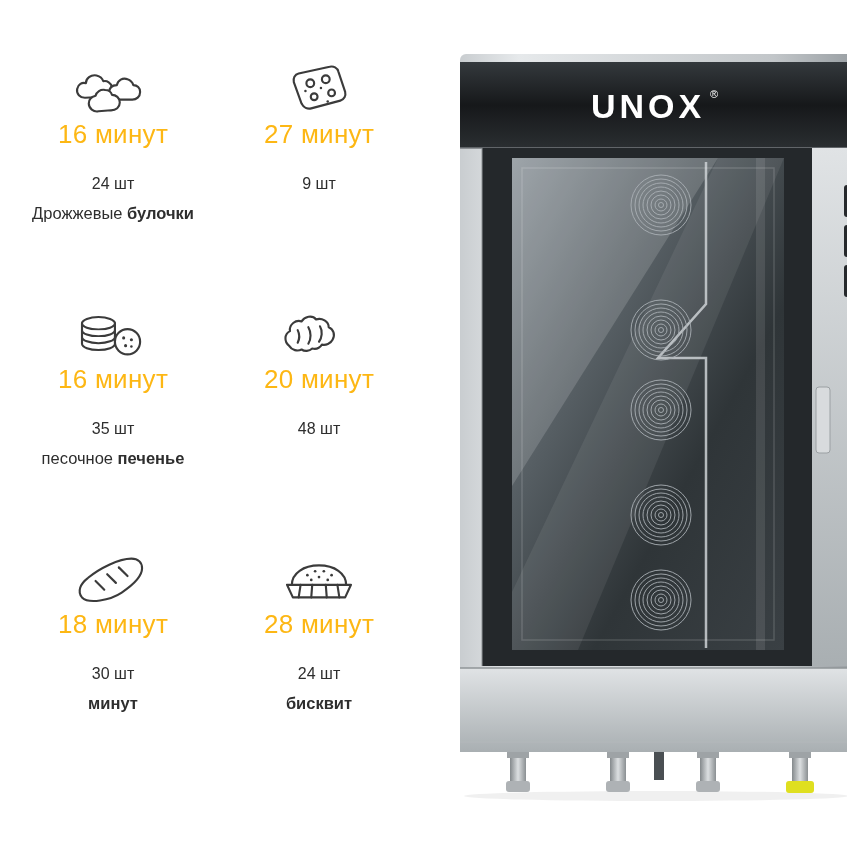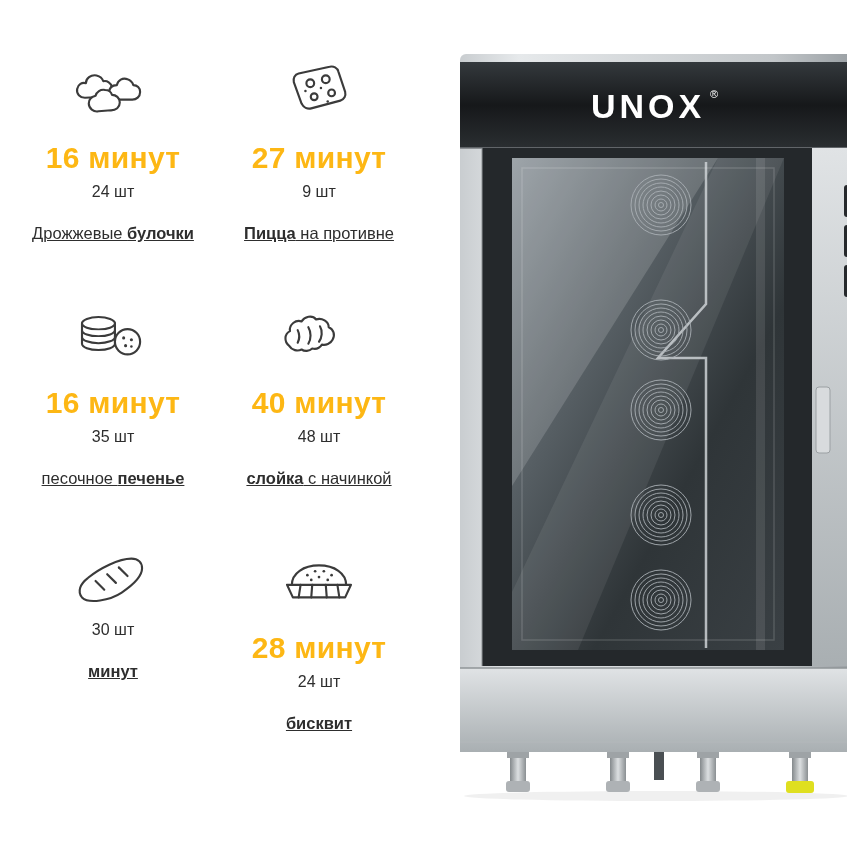--- a/index.html
+++ b/index.html
@@ -14,23 +14,23 @@
   }
   .grid{
     position:absolute;left:10px;top:58px;width:412px;
     display:grid;grid-template-columns:206px 206px;grid-auto-rows:245px;
   }
   .cell{display:flex;flex-direction:column;align-items:center;text-align:center;}
   .icon-wrap{height:62px;display:flex;align-items:flex-end;justify-content:center;}
   .icon-wrap svg{width:90px;height:62px;}
   .icon-line{fill:#fff;stroke:#3b3b3b;stroke-width:2.2;stroke-linejoin:round;stroke-linecap:round;}
   .icon-dot{fill:#3b3b3b;stroke:none;}
-  .time{margin-top:24px;font-size:30px;line-height:28px;font-weight:700;color:var(--accent-yellow);letter-spacing:.3px;}
-  .qty{margin-top:10px;font-size:16px;line-height:20px;color:var(--text-dark);}
-  .name{margin-top:21px;font-size:16.5px;line-height:21px;color:var(--text-dark);text-decoration:underline;}
+  .time{font-size:26px;line-height:28px;font-weight:400;color:var(--accent-yellow);letter-spacing:.3px;}
+  .qty{margin-top:26px;font-size:16px;line-height:20px;color:var(--text-dark);}
+  .name{margin-top:9px;font-size:16.5px;line-height:21px;color:var(--text-dark);}
   .name b{font-weight:700;}
   .oven{position:absolute;left:456px;top:52px;width:400px;height:750px;}
   .oven svg{width:100%;height:100%;display:block;}
   .brand{fill:#ffffff;font-family:"Liberation Sans","DejaVu Sans",sans-serif;font-weight:700;font-size:34px;letter-spacing:4px;}
   .brand-mark{fill:#ffffff;font-family:"Liberation Sans","DejaVu Sans",sans-serif;font-size:11px;}
   .foot-yellow{fill:var(--oven-foot-yellow);}
 </style>
 </head>
 <body>
 
@@ -63,21 +63,20 @@
             <circle cx="58" cy="36" r="3.5"></circle>
             <circle cx="40" cy="40" r="3.5"></circle>
           </g>
           <circle class="icon-dot" cx="47" cy="31" r="1.3"></circle>
           <circle class="icon-dot" cx="31" cy="34" r="1.3"></circle>
           <circle class="icon-dot" cx="54" cy="45" r="1.3"></circle>
         </svg>
       </div>
       <div class="time">27 минут</div>
       <div class="qty">9 шт</div>
-      <div class="name"><span></span><b>Пицца</b><span> на противне</span></div>
     </div>
 
     <div class="cell">
       <div class="icon-wrap">
         <svg viewBox="0 0 90 64" aria-hidden="true">
           <g class="icon-line">
             <path d="M13 21v21c0 3.6 7.6 6.5 17 6.5s17-2.9 17-6.5V21"></path>
             <ellipse cx="30" cy="21" rx="17" ry="6.5"></ellipse>
             <path d="M13 28c0 3.6 7.6 6.5 17 6.5s17-2.9 17-6.5"></path>
             <path d="M13 35c0 3.6 7.6 6.5 17 6.5s17-2.9 17-6.5"></path>
@@ -98,36 +97,36 @@
       <div class="icon-wrap">
         <svg viewBox="0 0 90 64" aria-hidden="true">
           <g class="icon-line">
             <path d="M14 44c-5-4-5-12 1-15-1-7 6-12 12-10 3-5 11-7 15-2 6-2 13 2 13 8 5 2 7 8 4 13-2 4-7 6-11 5-2 3-6 5-10 4-3 3-8 3-11 1-4 2-10 1-13-4z"></path>
             <path d="M23 28c2 4 2 9 0 13" fill="none"></path>
             <path d="M34 25c3 5 3 12 0 17" fill="none"></path>
             <path d="M46 24c3 5 2 12-1 16" fill="none"></path>
           </g>
         </svg>
       </div>
-      <div class="time">40 минут</div>
+      <div class="time">20 минут</div>
       <div class="qty">48 шт</div>
-      <div class="name"><span></span><b>слойка</b><span> с начинкой</span></div>
     </div>
 
     <div class="cell">
       <div class="icon-wrap">
         <svg viewBox="0 0 90 64" aria-hidden="true">
           <g class="icon-line">
             <path d="M13 51c-5-6-2-14 6-20C31 21 51 11 64 11c7 0 11 4 11 10 0 8-9 17-21 25-12 8-34 12-41 5z"></path>
             <path d="M27 34l9 9" fill="none"></path>
             <path d="M39 27l9 9" fill="none"></path>
             <path d="M51 20l9 9" fill="none"></path>
           </g>
         </svg>
       </div>
+      <div class="time">18 минут</div>
       <div class="qty">30 шт</div>
       <div class="name"><span></span><b>минут</b><span></span></div>
     </div>
 
     <div class="cell">
       <div class="icon-wrap">
         <svg viewBox="0 0 90 64" aria-hidden="true">
           <g class="icon-line">
             <path d="M17 38c0-12 12-20 28-20s28 8 28 20" fill="none"></path>
             <path d="M12 38h66l-6 13H18z"></path>

